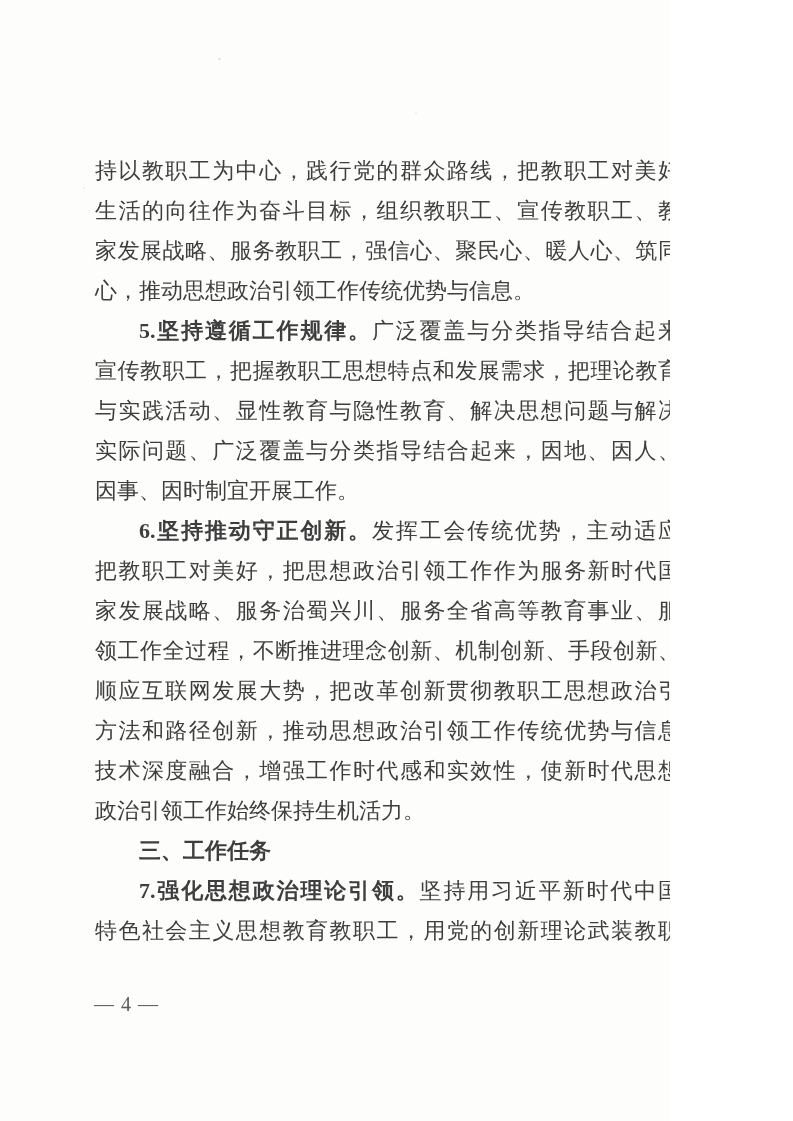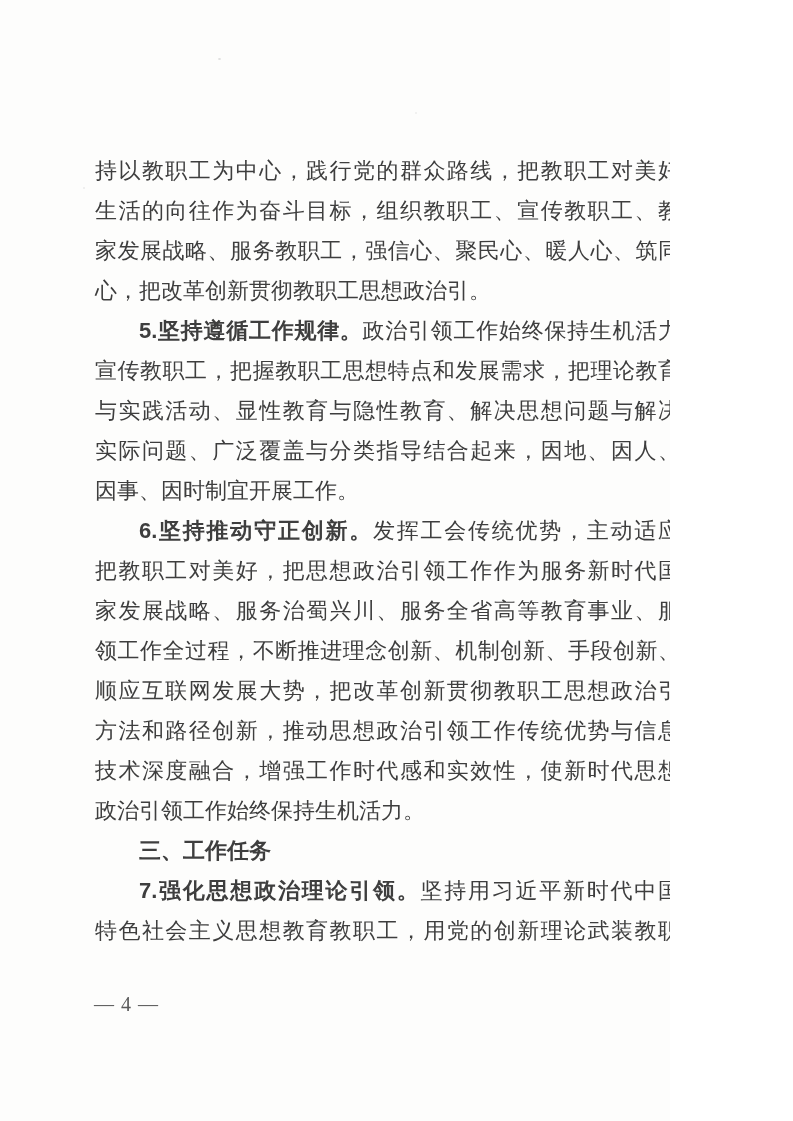--- a/index.html
+++ b/index.html
@@ -32,21 +32,21 @@
     overflow: visible;
   }
   .line.short {
     text-align-last: left;
   }
   .line.indent {
     padding-left: 44px;
   }
   .bold-seg {
     font-weight: 700;
-    font-family: Liberation Sans, sans-serif;
+    font-family: Liberation Serif, serif;
     color: var(--text-color, #3e3e3e);
   }
   .page-number {
     position: absolute;
     left: 94px;
     top: 993px;
     font-size: 20px;
     line-height: 22px;
     color: var(--pagenum-color, #5a5a5a);
     letter-spacing: 1px;
@@ -67,22 +67,22 @@
 
 <div class="page">
   <div class="speck s1"></div>
   <div class="speck s2"></div>
   <div class="speck s3"></div>
 
   <div class="doc-body">
       <div class="line"><span>持以教职工为中心，践行党的群众路线，把教职工对美好</span></div>
       <div class="line"><span>生活的向往作为奋斗目标，组织教职工、宣传教职工、教</span></div>
       <div class="line"><span>家发展战略、服务教职工，强信心、聚民心、暖人心、筑同</span></div>
-      <div class="line short"><span>心，把改革创新贯彻教职工思想政治引。</span></div>
-      <div class="line indent"><span class="bold-seg">5.坚持遵循工作规律。</span><span>政治引领工作始终保持生机活力</span></div>
+      <div class="line short"><span>心，推动思想政治引领工作传统优势与信息。</span></div>
+      <div class="line indent"><span class="bold-seg">5.坚持遵循工作规律。</span><span>广泛覆盖与分类指导结合起来</span></div>
       <div class="line"><span>宣传教职工，把握教职工思想特点和发展需求，把理论教育</span></div>
       <div class="line"><span>与实践活动、显性教育与隐性教育、解决思想问题与解决</span></div>
       <div class="line"><span>实际问题、广泛覆盖与分类指导结合起来，因地、因人、</span></div>
       <div class="line short"><span>因事、因时制宜开展工作。</span></div>
       <div class="line indent"><span class="bold-seg">6.坚持推动守正创新。</span><span>发挥工会传统优势，主动适应</span></div>
       <div class="line"><span>把教职工对美好，把思想政治引领工作作为服务新时代国</span></div>
       <div class="line"><span>家发展战略、服务治蜀兴川、服务全省高等教育事业、服</span></div>
       <div class="line"><span>领工作全过程，不断推进理念创新、机制创新、手段创新、</span></div>
       <div class="line"><span>顺应互联网发展大势，把改革创新贯彻教职工思想政治引</span></div>
       <div class="line"><span>方法和路径创新，推动思想政治引领工作传统优势与信息</span></div>

